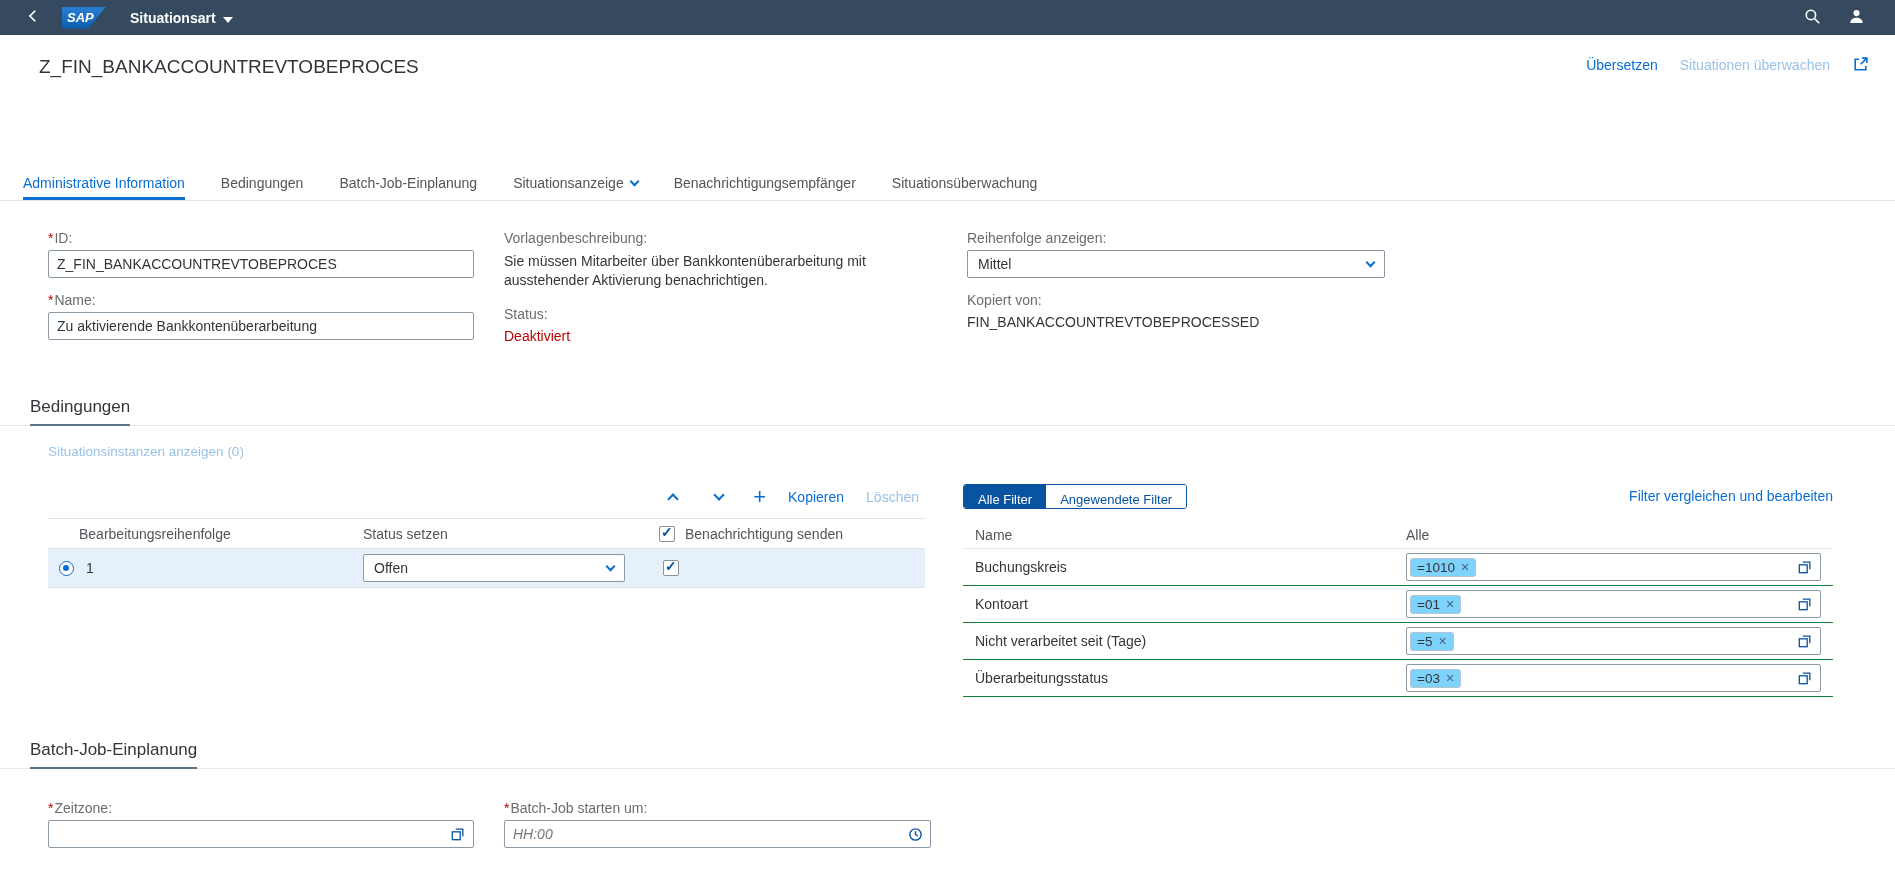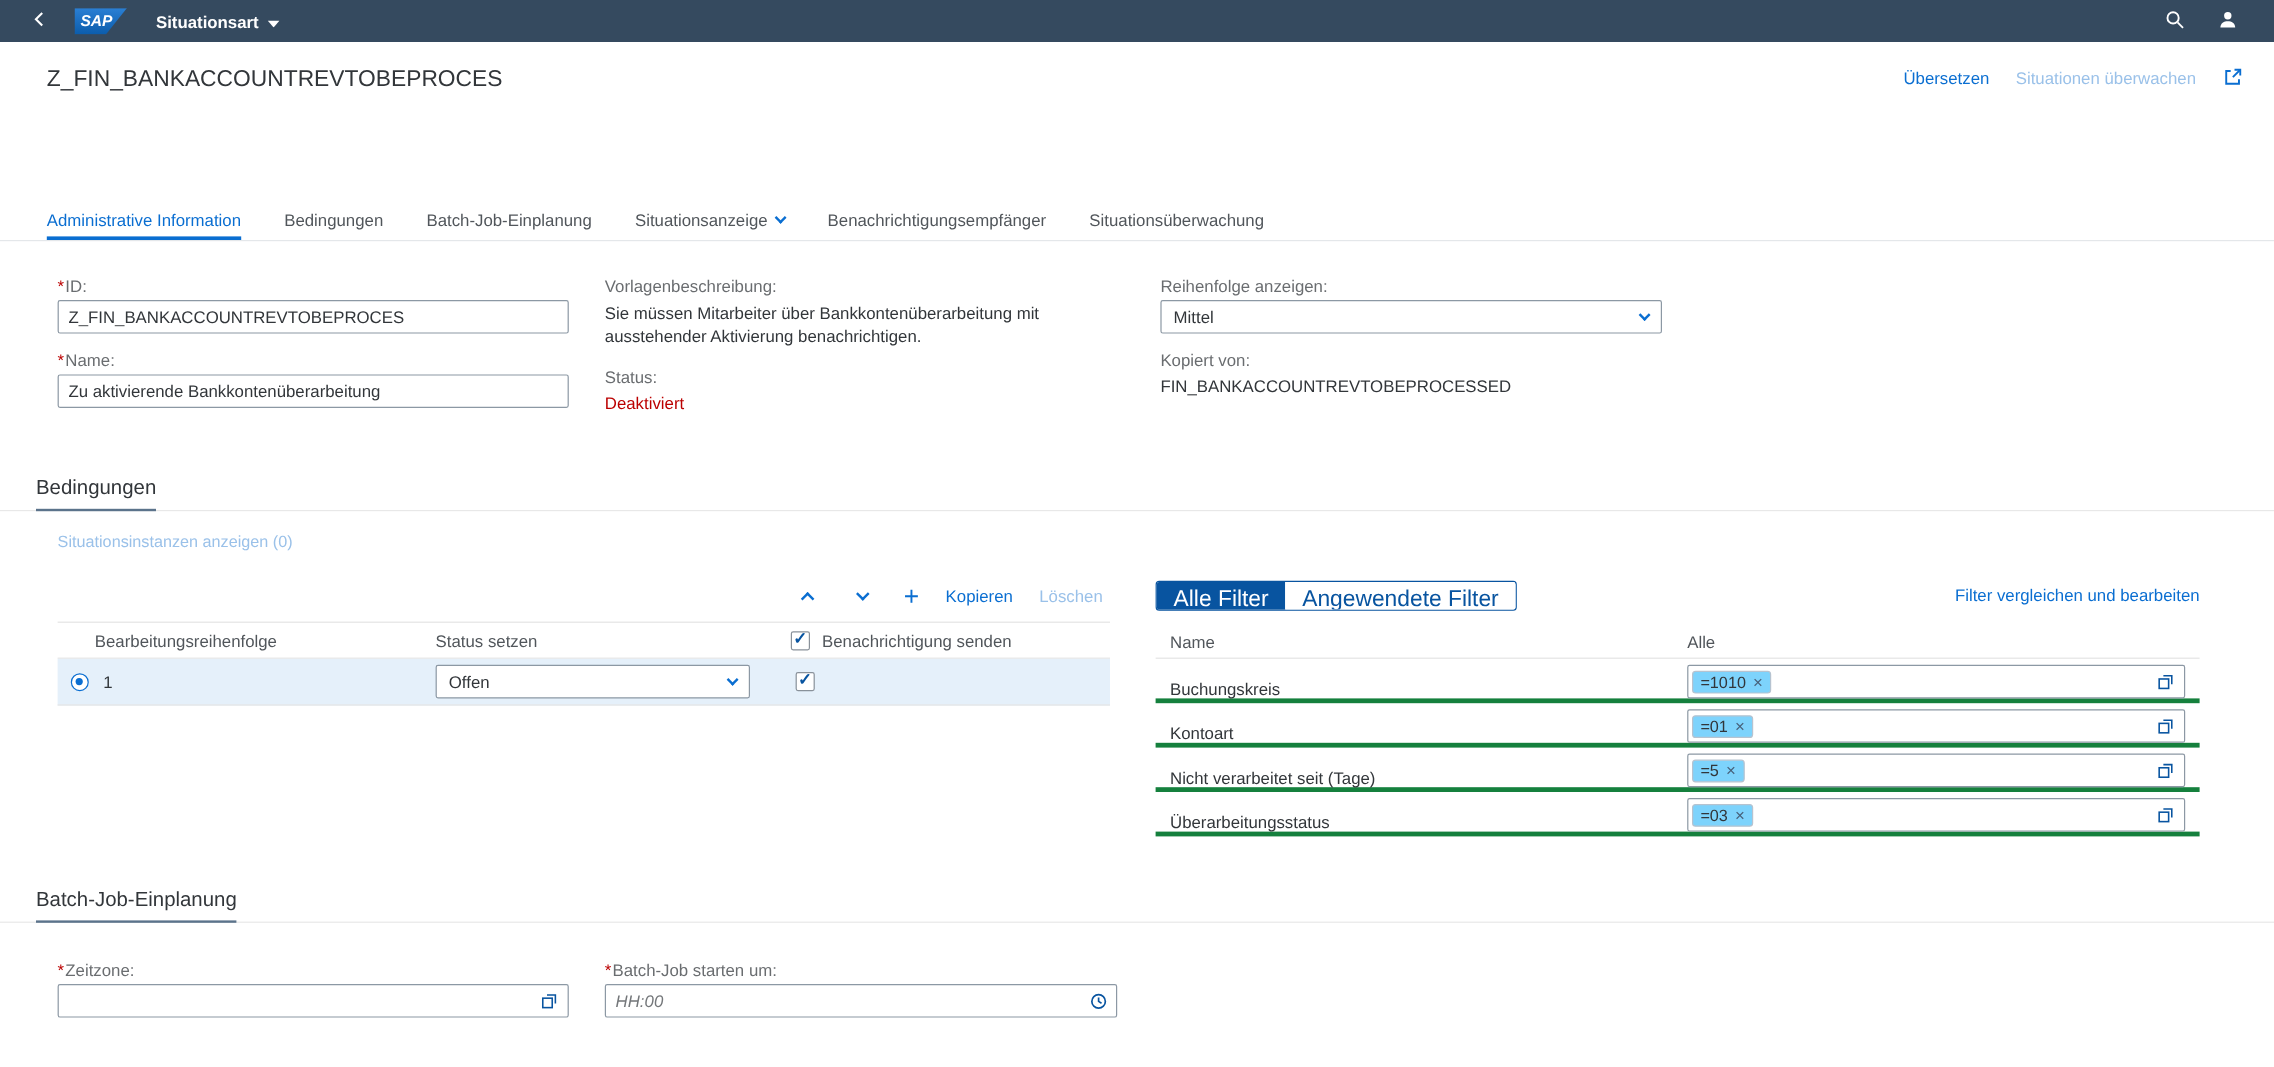--- a/index.html
+++ b/index.html
@@ -30,21 +30,21 @@
 
   
   .page-title { position:absolute; left:39px; top:56px; font-size:19px; color:#32363a; }
   .header-actions { position:absolute; right:26px; top:56px; display:flex; gap:22px; align-items:center; }
   .link { color:#0a6ed1; cursor:pointer; font-size:14px; }
   .link.disabled { color:#9ac1e9; cursor:default; }
 
   
   .tabbar {
     position:absolute; top:166px; left:0; right:0; height:35px;
-    border-bottom:1px solid #e4e7ea; display:flex; gap:36px; padding-left:39px;
+    border-bottom:1px solid #e4e7ea; display:flex; gap:36px; padding-left:23px;
   }
   .tab { display:flex; align-items:center; gap:7px; color:#51565b; font-size:14px; position:relative; cursor:pointer; }
   .tab.active { color:#0a6ed1; }
   .tab.active::after { content:""; position:absolute; left:0; right:0; bottom:0; height:3px; background:#0a6ed1; }
 
   
   .fld-label { display:block; font-size:14px; color:#6a6d70; }
   .required::before { content:"*"; color:#bb0000; margin-right:1px; }
   .input, .select, .multi-input {
     width:100%; height:28px; border:1px solid #8c98a4; border-radius:2px;
@@ -92,27 +92,27 @@
 
   .radio { width:15px; height:15px; border:1.5px solid #0a6ed1; border-radius:50%; position:relative; background:#fff; cursor:pointer; flex:none; }
   .radio.selected::after { content:""; position:absolute; left:3px; top:3px; width:6px; height:6px; border-radius:50%; background:#0a6ed1; }
   .checkbox { width:16px; height:16px; border:1.5px solid #89919a; border-radius:2px; background:#fff; position:relative; cursor:pointer; flex:none; }
   .checkbox.checked::after { content:"✓"; position:absolute; left:1px; top:-3px; color:#0854a0; font-size:14px; font-weight:bold; }
 
   
   .filter-panel { position:absolute; left:963px; top:483px; width:870px; }
   .filter-top { display:flex; justify-content:space-between; align-items:center; height:26px; }
   .seg { display:inline-flex; border:1px solid #0854a0; border-radius:3px; overflow:hidden; height:25px; }
-  .seg-btn { padding:15px 14px; display:flex; align-items:center; font-size:19px; color:#0854a0; background:#fff; cursor:pointer; border:none; font-family:"Liberation Sans",sans-serif; }
+  .seg-btn { padding:15px 14px; display:flex; align-items:center; font-size:13px; color:#0854a0; background:#fff; cursor:pointer; border:none; font-family:"Liberation Sans",sans-serif; }
   .seg-btn.selected { background:#0854a0; color:#fff; }
   .filter-table { margin-top:12px; }
   .f-hrow { display:flex; align-items:center; height:28px; border-bottom:1px solid #e4e4e4; color:#51565b; }
   .f-name { width:443px; padding-left:12px; }
   .f-value { flex:1; }
-  .f-row { display:flex; align-items:flex-end; height:37px; border-bottom:4px solid #15803d; }
+  .f-row { display:flex; align-items:center; height:37px; border-bottom:1px solid #15803d; }
   .multi-input { width:415px; display:flex; align-items:center; justify-content:space-between; padding:0 8px 0 3px; }
   .token { display:inline-flex; align-items:center; gap:6px; background:#7dd3fc; border:1px solid #b6c3d0; border-radius:3px; padding:1px 6px; font-size:13.5px; color:#32363a; }
   .token-x { color:#47617a; cursor:pointer; font-size:14px; line-height:1; }
   .vh-btn { display:flex; align-items:center; justify-content:center; cursor:pointer; }
 
   
   .bf1 { position:absolute; left:48px;  top:800px; width:426px; }
   .bf2 { position:absolute; left:504px; top:800px; width:427px; }
   .input-vh { display:flex; align-items:center; justify-content:space-between; padding:0 8px; height:28px; border:1px solid #8c98a4; border-radius:2px; background:#fff; }
   .input-wrap { position:relative; }

